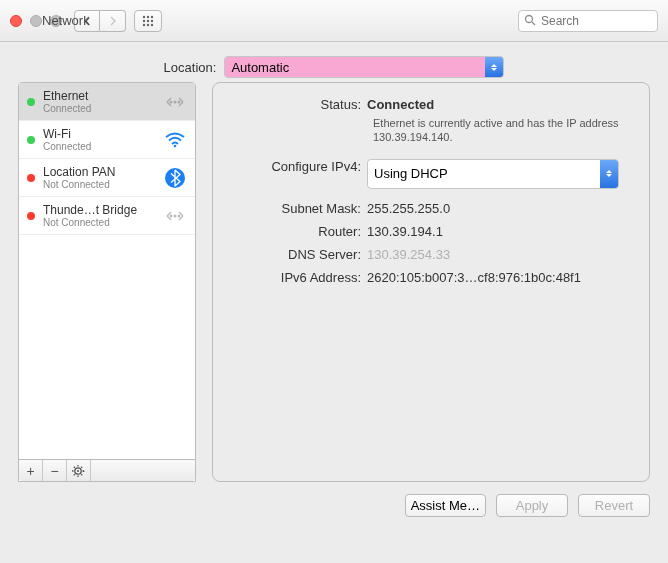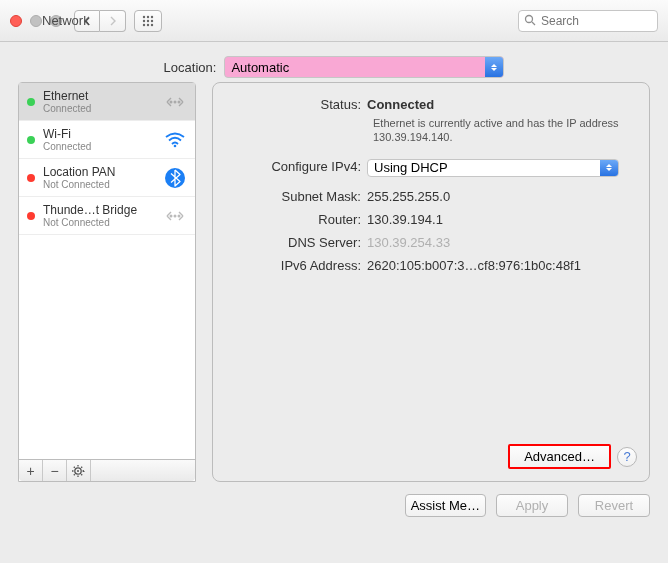--- a/index.html
+++ b/index.html
@@ -52,21 +52,21 @@
     .footer-btn { width: 24px; border-right: 1px solid #c8c8c8; display: flex; align-items: center; justify-content: center; font-size: 14px; color: #555; }
     
     .detail-panel { flex: 1; border: 1px solid #bcbcbc; border-radius: 8px; background: #ececec; padding: 14px 30px 12px 14px; position: relative; }
     .detail-row { display: flex; margin-bottom: 8px; font-size: 13px; }
     .detail-label { width: 140px; text-align: right; padding-right: 6px; color: #333; }
     .detail-value { flex: 1; color: #333; }
     .detail-value.bold { font-weight: 600; }
     .detail-value.muted { color: #b0b0b0; }
     .detail-sub { font-size: 11px; color: #555; margin-left: 146px; margin-top: -4px; margin-bottom: 14px; line-height: 1.3; }
     
-    .config-select { flex: 1; height: 18px; border: 1px solid #c6c6c6; border-radius: 4px; background: #fff; display: flex; align-items: center; padding: 0 6px; position: relative; font-size: 13px; margin-bottom: 0; }
+    .config-select { flex: 1; height: 30px; border: 1px solid #c6c6c6; border-radius: 4px; background: #fff; display: flex; align-items: center; padding: 0 6px; position: relative; font-size: 13px; margin-bottom: 0; }
     
     .advanced-row { position: absolute; bottom: 12px; right: 12px; display: flex; align-items: center; gap: 6px; }
     .advanced-btn { padding: 3px 14px; border: 2.5px solid #ff0000; background: linear-gradient(#fdfdfd,#f1f1f1); font-size: 13px; border-radius: 2px; }
     .help-btn { width: 20px; height: 20px; border: 1px solid #b8b8b8; border-radius: 50%; background: linear-gradient(#fdfdfd,#f1f1f1); display: flex; align-items: center; justify-content: center; font-size: 13px; color: #4a7bd4; }
     
     .bottom-buttons { display: flex; justify-content: flex-end; gap: 10px; margin-top: 12px; }
     .btn { padding: 3px 5px; border: 1px solid #b8b8b8; border-radius: 4px; background: linear-gradient(#fdfdfd,#f1f1f1); font-size: 13px; min-width: 72px; }
     .btn.disabled { color: #b0b0b0; }
   </style>
 </head>
@@ -228,24 +228,20 @@
       </div>
       <div class="detail-row">
         <div class="detail-label">DNS Server:</div>
         <div class="detail-value muted">130.39.254.33</div>
       </div>
       <div class="detail-row">
         <div class="detail-label">IPv6 Address:</div>
         <div class="detail-value">2620:105:b007:3…cf8:976:1b0c:48f1</div>
       </div>
 
-      <div class="advanced-row">
-        <button class="advanced-btn">Advanced…</button>
-        <div class="help-btn">?</div>
-      </div>
     </div>
   </div>
 
   <div class="bottom-buttons">
     <button class="btn">Assist Me…</button>
     <button class="btn disabled">Apply</button>
     <button class="btn disabled">Revert</button>
   </div>
 </div>
 

